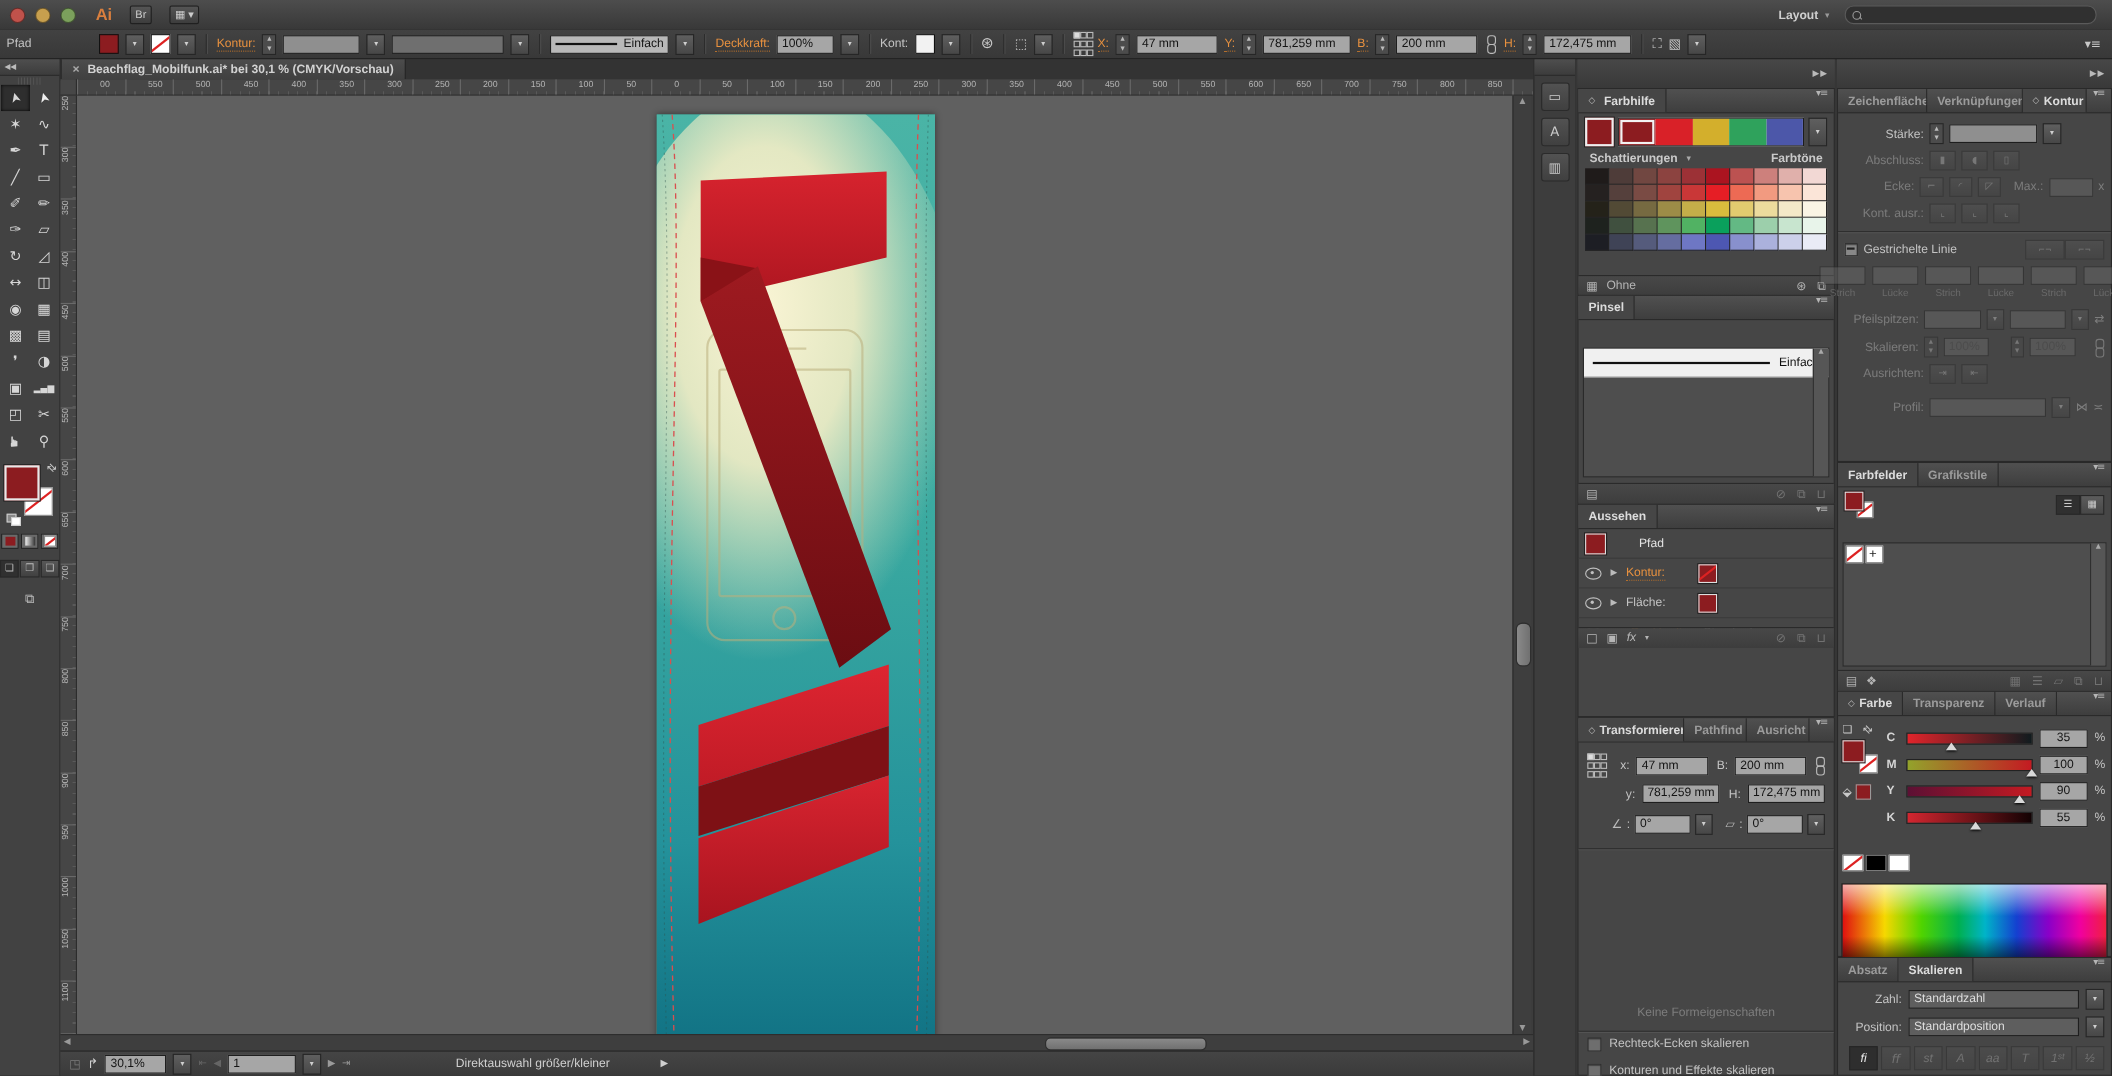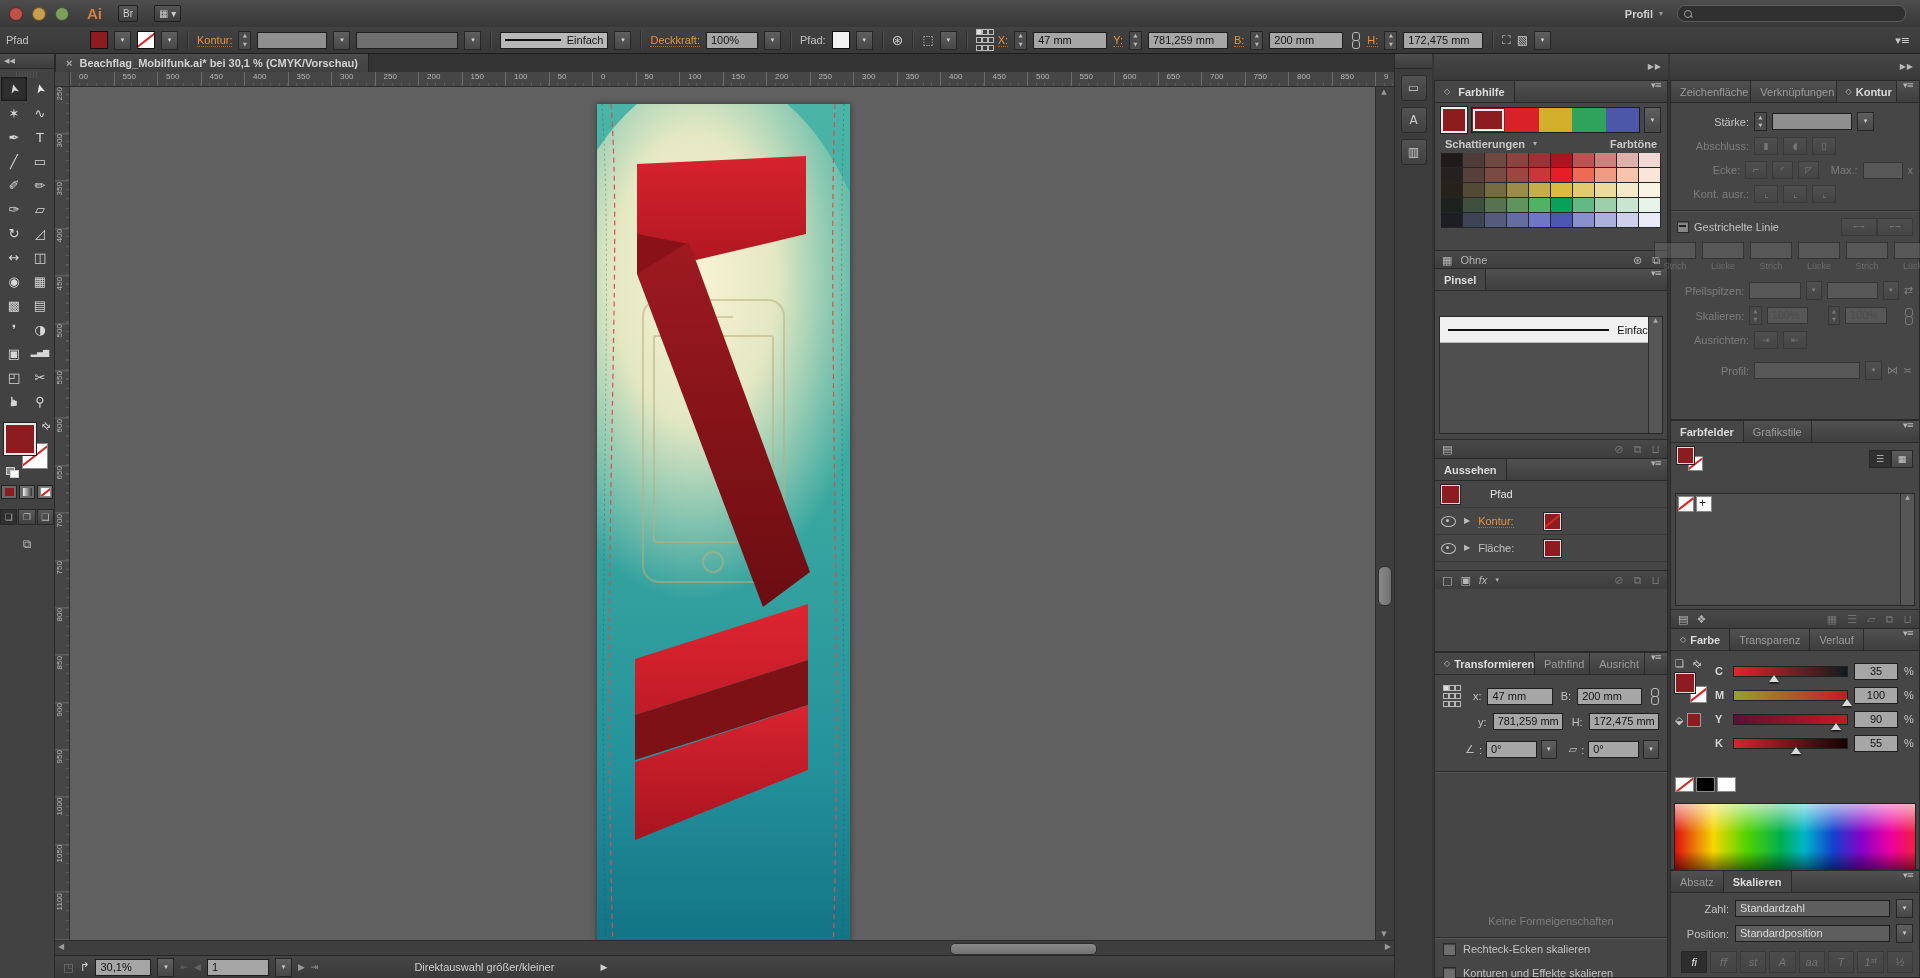--- a/index.html
+++ b/index.html
@@ -82,21 +82,21 @@
   
   #docwin{position:absolute;left:55px;top:54px;width:1339px;height:924px;background:#3c3c3c;}
   #tabbar{position:absolute;left:0;top:0;width:100%;height:18px;background:#333;border-bottom:1px solid #262626;display:flex;}
   .doctab{background:linear-gradient(#4c4c4c,#404040);border-right:1px solid #262626;border-left:1px solid #262626;
           display:flex;align-items:center;gap:7px;padding:0 10px;color:#d2d2d2;font-weight:bold;font-size:11px;}
   .doctab .closex{color:#aaa;font-size:11px;cursor:pointer;}
   #ruler-corner{position:absolute;left:0;top:18px;width:15px;height:15px;background:#474747;border-right:1px solid #2c2c2c;border-bottom:1px solid #2c2c2c;box-sizing:border-box;}
   #ruler-top{position:absolute;left:15px;top:18px;width:1324px;height:15px;background:#464646;border-bottom:1px solid #2c2c2c;
              box-sizing:border-box;display:flex;overflow:hidden;
              background-image:repeating-linear-gradient(90deg,#5a5a5a 0 1px,transparent 1px 8.7px);background-position:0 11px;background-size:100% 4px;background-repeat:no-repeat;}
-  #ruler-top span{flex:0 0 43.5px;font-size:8px;color:#b5b5b5;border-left:1px solid #6a6a6a;padding-left:8px;height:100%;box-sizing:border-box;}
+  #ruler-top span{flex:0 0 43.5px;font-size:8px;color:#b5b5b5;border-left:1px solid #6a6a6a;padding-left:20px;height:100%;box-sizing:border-box;}
   #ruler-left{position:absolute;left:0;top:33px;width:15px;height:853px;background:#464646;border-right:1px solid #2c2c2c;box-sizing:border-box;overflow:hidden;
              background-image:repeating-linear-gradient(0deg,#5a5a5a 0 1px,transparent 1px 9.5px);background-position:11px 0;background-size:4px 100%;background-repeat:no-repeat;}
   #ruler-left span{display:block;height:47.4px;font-size:8px;color:#b5b5b5;border-top:1px solid #6a6a6a;
                    writing-mode:vertical-rl;transform:rotate(180deg);text-align:right;padding-top:2px;box-sizing:border-box;width:100%;}
   #canvas{position:absolute;left:15px;top:33px;width:1305px;height:853px;background:#606060;overflow:hidden;}
   #artboard{position:absolute;left:527px;top:17px;width:253px;height:848px;background:#3fae9f;box-shadow:0 0 6px rgba(0,0,0,.45);}
   #vscroll{position:absolute;left:1320px;top:33px;width:17px;height:853px;background:#3e3e3e;border-left:1px solid #2d2d2d;box-sizing:border-box;}
   #vscroll .arr{position:absolute;left:0;width:100%;text-align:center;color:#999;font-size:7px;}
   #vthumb{position:absolute;left:2px;top:479px;width:12px;height:38px;background:linear-gradient(90deg,#8a8a8a,#707070);border-radius:6px;border:1px solid #2e2e2e;}
   #hscroll{position:absolute;left:0;top:886px;width:1339px;height:15px;background:#3e3e3e;border-top:1px solid #2d2d2d;box-sizing:border-box;}
@@ -117,21 +117,21 @@
   
   #dock{position:absolute;left:1432px;top:54px;width:488px;height:924px;background:#363636;}
   .dcol{position:absolute;top:0;height:924px;}
   #colB{left:2px;width:234px;} #colC{left:238px;width:250px;}
   .coltop{height:26px;background:linear-gradient(#474747,#393939);border-bottom:1px solid #262626;
           display:flex;align-items:center;justify-content:flex-end;color:#b9b9b9;font-size:8px;padding-right:6px;letter-spacing:1px;}
   .panel{position:absolute;left:0;width:100%;background:#464646;border:1px solid #292929;box-sizing:border-box;}
   .phead{height:21px;background:linear-gradient(#505050,#3e3e3e);border-bottom:1px solid #2a2a2a;display:flex;align-items:stretch;}
   .ptab{display:flex;align-items:center;gap:4px;padding:0 9px;font-weight:bold;color:#dcdcdc;background:#464646;
         border-right:1px solid #2a2a2a;white-space:nowrap;overflow:hidden;}
-  .ptab.off{background:transparent;color:#9b9b9b;font-weight:normal;}
+  .ptab.off{background:transparent;color:#9b9b9b;font-weight:bold;}
   .diam{font-size:8px;color:#bbb;}
   .pbody{position:relative;}
 
   
   #harmonyStrip{display:flex;height:24px;border:1px solid #1d1d1d;flex:1;background:#e8e8e8;}
   #harmonyStrip i{flex:1;display:block;}
   #harmonyStrip i:first-child{outline:2px solid #f2f2f2;outline-offset:-3px;}
   .cgrow{display:flex;}
   .cgrow i{display:block;width:22.2px;height:15px;border-right:1px solid #252525;border-bottom:1px solid #252525;box-sizing:border-box;}
   .pfoot{position:absolute;left:0;bottom:0;width:100%;height:19px;border-top:1px solid #2a2a2a;
@@ -204,21 +204,21 @@
     <span class="tl" style="background:#c79f4e" data-name="minimize-window-icon"></span>
     <span class="tl" style="background:#7ba05c" data-name="zoom-window-icon"></span>
     <span id="ai-logo" data-name="illustrator-logo">Ai</span>
     <span class="tbbtn" data-name="bridge-button">Br</span>
     <span class="tbbtn" data-name="arrange-documents-button">
       <span class="gly" data-name="arrange-documents-icon">▦</span>
       <span class="gly" data-name="chevron-down-icon">▾</span>
     </span>
     <div id="workspace-right">
       <span class="row" style="gap:6px;font-weight:bold;color:#cfcfcf" data-name="workspace-switcher">
-        <span data-name="workspace-label">Profil</span>
+        <span data-name="workspace-label">Layout</span>
         <span class="gly" data-name="chevron-down-icon" style="font-size:8px;color:#999">▾</span>
       </span>
       <span id="search-box" data-name="search-input">
         <span class="mag" data-name="search-icon"></span>
       </span>
     </div>
   </div>
 
   <div id="controlbar" data-name="control-bar">
     <span class="lab" style="width:78px" data-name="selection-type-label">Pfad</span>
@@ -252,21 +252,21 @@
     <span class="dd" data-name="brush-definition-dropdown">
         <span class="gly">▾</span>
       </span>
     <span class="vr"></span>
     <span class="olab" data-name="opacity-link">Deckkraft:</span>
     <span class="fld" style="width:42px" data-name="opacity-field">100%</span>
     <span class="dd" data-name="opacity-dropdown">
         <span class="gly">▾</span>
       </span>
     <span class="vr"></span>
-    <span class="lab" data-name="style-label">Pfad:</span>
+    <span class="lab" data-name="style-label">Kont:</span>
     <span class="swatchBtn" style="background:#f2f2f2" data-name="style-swatch"></span>
     <span class="dd" data-name="style-dropdown">
         <span class="gly">▾</span>
       </span>
     <span class="vr"></span>
     <span class="gly" data-name="recolor-artwork-icon" style="font-size:14px;color:#c9c9c9">⊛</span>
     <span class="vr"></span>
     <span class="gly" data-name="select-similar-icon" style="font-size:12px;color:#c9c9c9">⬚</span>
     <span class="dd" data-name="select-similar-dropdown">
         <span class="gly">▾</span>

